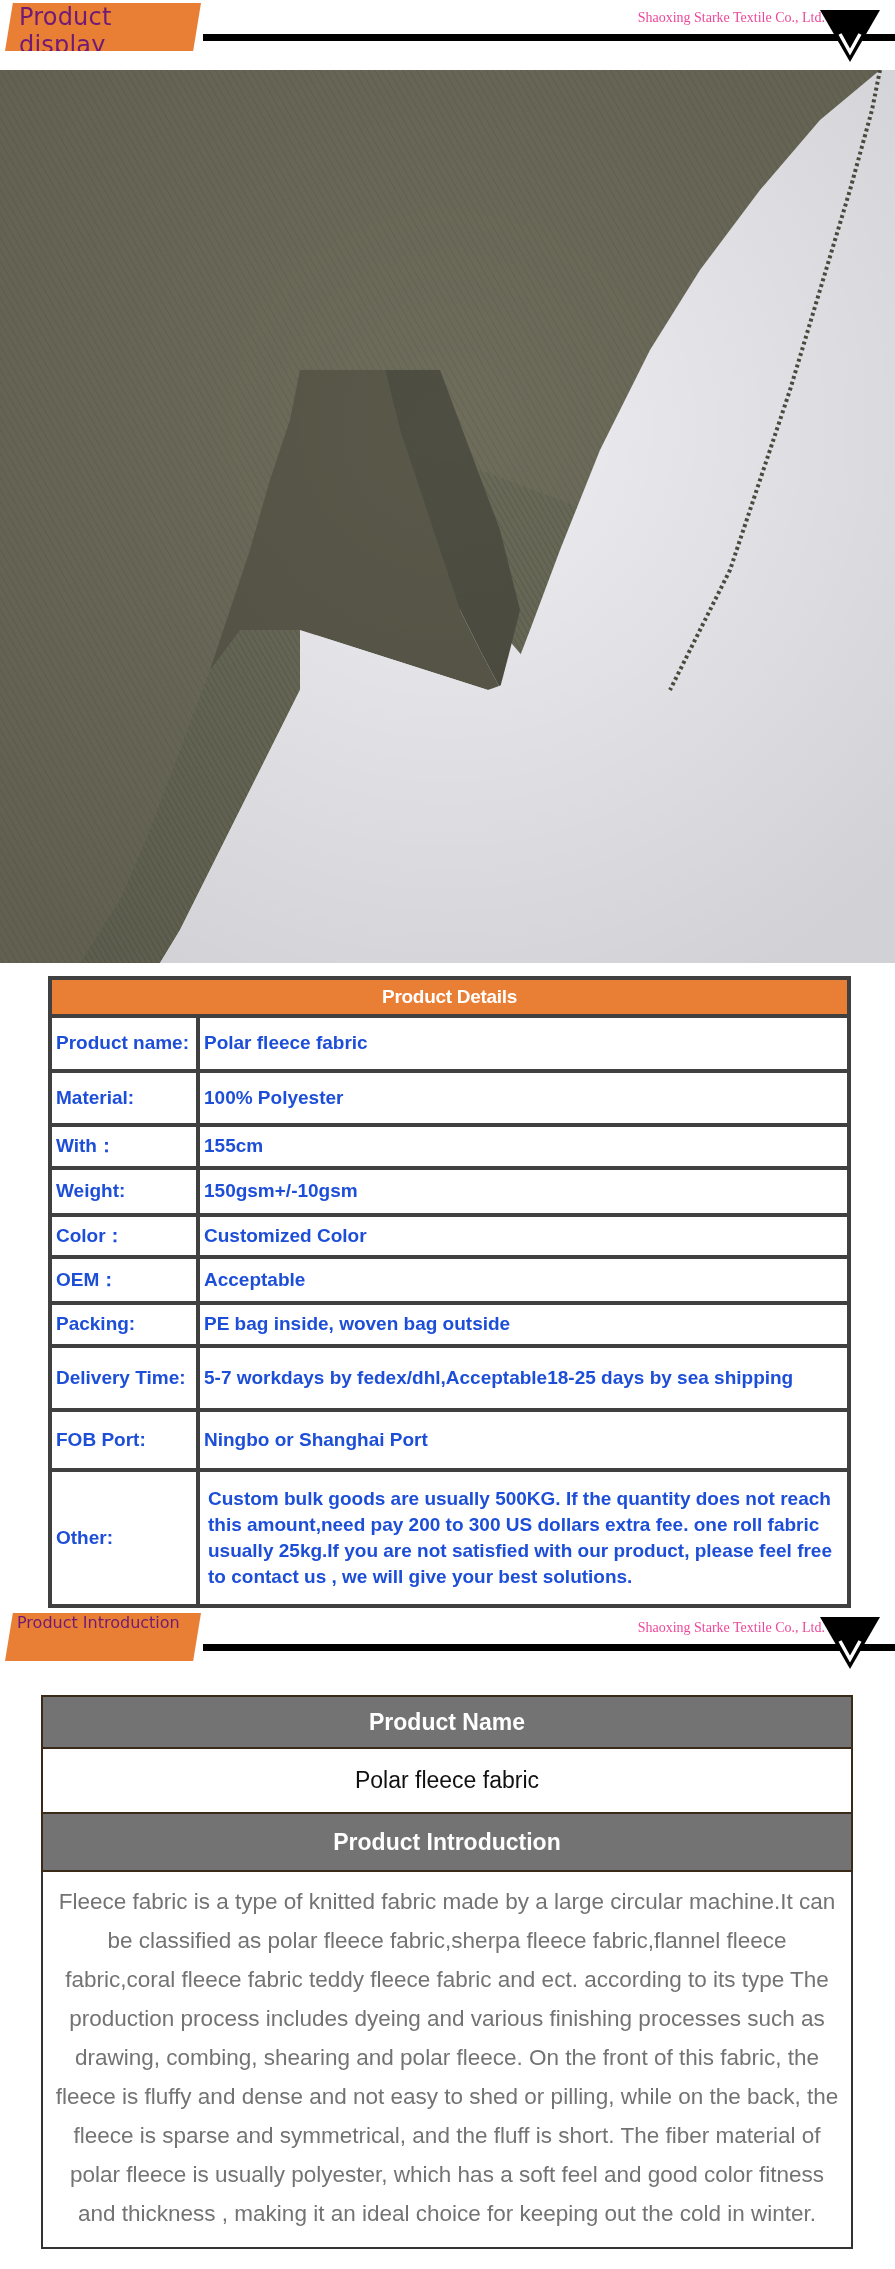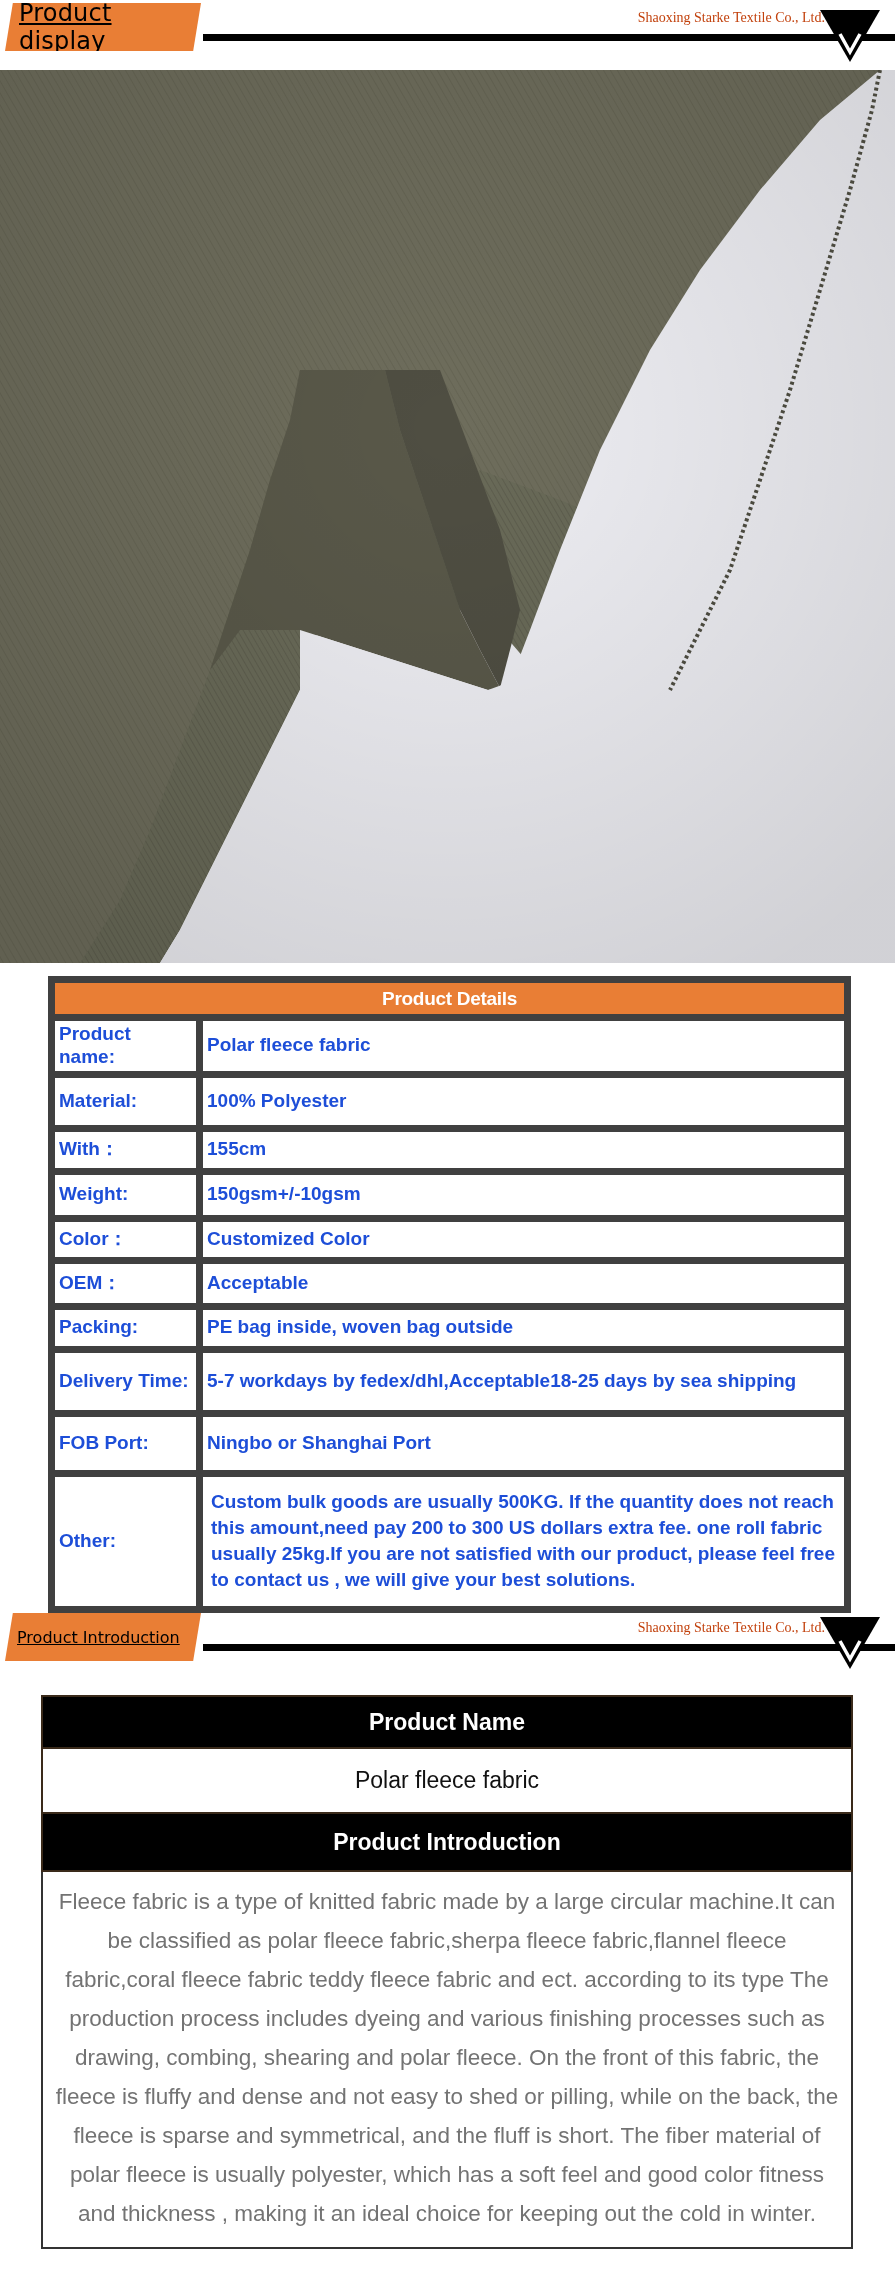--- a/index.html
+++ b/index.html
@@ -4,56 +4,56 @@
 <style>
   * { box-sizing: border-box; margin: 0; padding: 0; }
   html, body { width: 895px; height: 2269px; background: #ffffff; overflow: hidden; }
   body { position: relative; font-family: "Liberation Sans", sans-serif; color: #222; }
 
   .section-header { position: absolute; left: 0; width: 895px; height: 60px; }
   .banner {
     position: absolute; left: 5px; top: 0; width: 196px; height: 48px;
     background: #e97e35;
     clip-path: polygon(4% 0, 100% 0, 96% 100%, 0 100%);
-    color: #000000; font-family: "DejaVu Sans", sans-serif;
-    display: flex; align-items: center; padding-left: 14px; text-decoration: underline;
+    color: #701a75; font-family: "DejaVu Sans", sans-serif;
+    display: flex; padding-left: 14px;
   }
   .banner.big { font-size: 24px; letter-spacing: 0.2px; }
   .banner.small { font-size: 16px; padding-left: 12px; }
   .rule { position: absolute; left: 203px; right: 0; height: 7px; background: #000; }
   .company {
     position: absolute; right: 70px; font-family: "Liberation Serif", serif;
-    font-size: 14px; color: #c2410c;
+    font-size: 14px; color: #ec4899;
   }
   .logo { position: absolute; width: 64px; height: 52px; }
 
   .photo { position: absolute; left: 0; top: 70px; width: 895px; height: 893px; background: #eeeef3; overflow: hidden; }
 
   table.details {
     position: absolute; left: 48px; top: 976px; width: 803px;
     border-collapse: collapse; font-family: "Liberation Sans", sans-serif;
   }
-  table.details td, table.details th { border: 7px solid #404040; }
+  table.details td, table.details th { border: 4px solid #404040; }
   table.details th {
     background: #e97e35; color: #fff; font-size: 19px; font-weight: bold;
     height: 38px; text-align: center; letter-spacing: -0.3px;
   }
   table.details td {
     font-size: 19px; font-weight: bold; color: #1d4ed8; padding: 2px 4px;
     vertical-align: middle; line-height: 1.2;
   }
   table.details td.lbl { width: 148px; }
 
   table.intro {
     position: absolute; left: 41px; top: 1695px; width: 812px;
     border-collapse: collapse; font-family: "Liberation Sans", sans-serif;
   }
   table.intro td { border: 2px solid #3a2a1a; text-align: center; }
   table.intro td.head {
-    background: #000000; color: #fff; font-size: 23px; font-weight: bold; height: 52px;
+    background: #737373; color: #fff; font-size: 23px; font-weight: bold; height: 52px;
   }
   table.intro td.cell { font-size: 23px; color: #111; height: 65px; background: #fff; }
   table.intro td.head2 { height: 58px; }
   table.intro td.body {
     font-size: 22.5px; color: #737373; line-height: 39px; padding: 10px 10px 14px 10px;
     border-color: #333;
   }
 </style>
 </head>
 <body>

